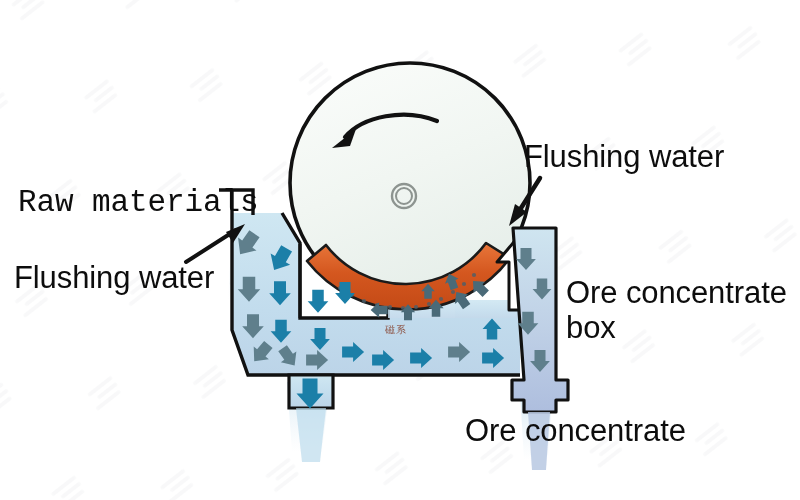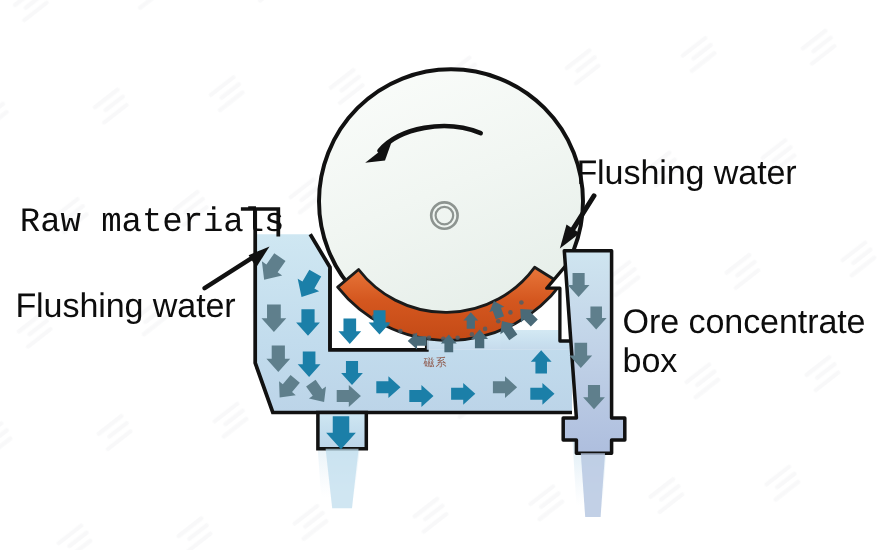--- a/index.html
+++ b/index.html
@@ -314,16 +314,17 @@
 
   <div class="label" id="label-raw-materials">Raw materials</div>
 
   <div class="label" id="label-flushing-water-left">Flushing water</div>
 
   <div class="label" id="label-flushing-water-top">Flushing water</div>
 
   <div class="label" id="label-ore-concentrate-box">Ore concentrate box</div>
 
 
+  <div class="label" id="label-ore-concentrate">Ore concentrate</div>
 
   <div class="arc-text">磁系</div>
 
 </div>
 
 </body></html>

